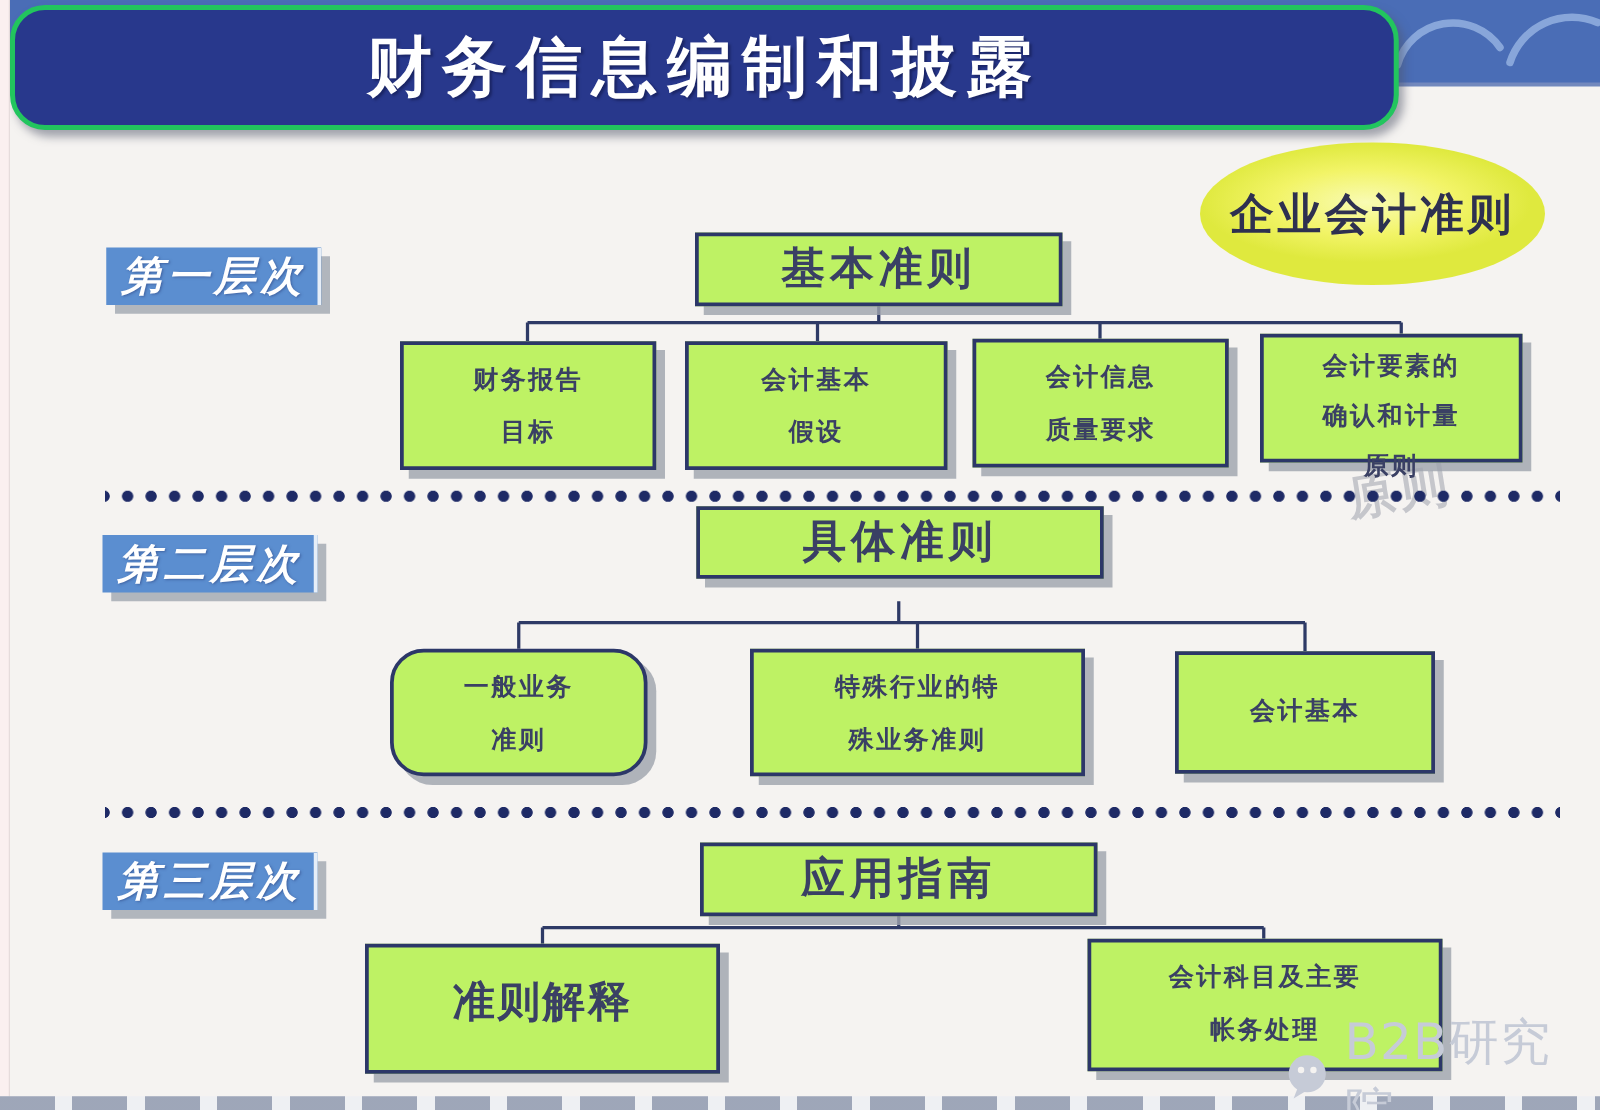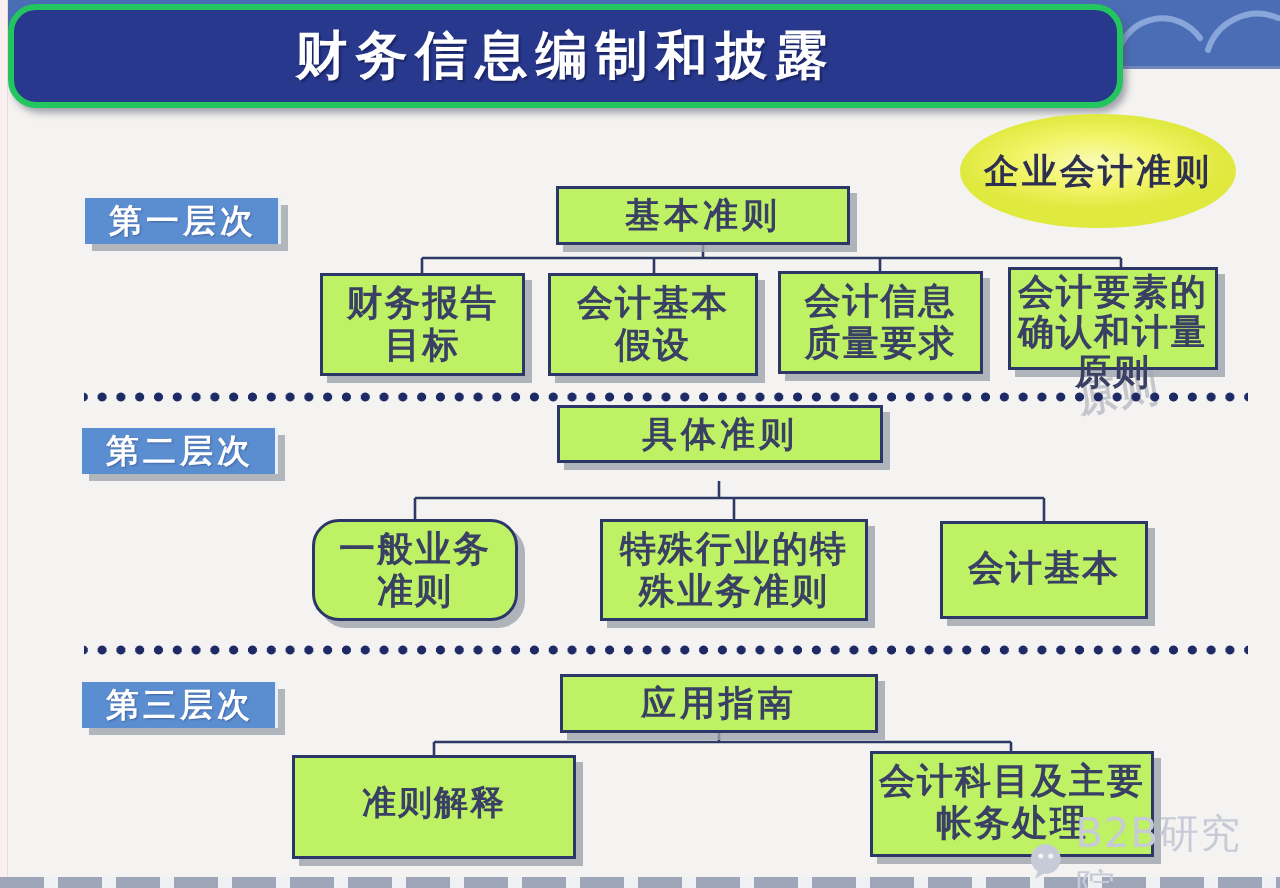--- a/index.html
+++ b/index.html
@@ -10,39 +10,39 @@
   html,body{margin:0;padding:0;}
   body{font-family:"DejaVu Sans","Liberation Sans",sans-serif;background:#ddd;}
   #stage{position:relative;width:1280px;height:888px;background:var(--bg);overflow:hidden;margin:0 auto;}
 
   .edge-strip{position:absolute;left:0;top:0;width:7px;height:888px;background:#fbf0f0;border-right:1px solid #e6dcdc;z-index:5;}
 
   .band{position:absolute;left:0;top:0;width:1280px;height:66px;background:var(--band);border-bottom:3px solid #7288bd;z-index:1;}
   .arcs{position:absolute;right:0;top:0;z-index:2;}
 
   .titlebar{position:absolute;left:8px;top:4px;width:1103px;height:92px;background:var(--navy);
-    border:6px solid #22c55e;border-radius:28px;z-index:3;
+    border:4px solid #22c55e;border-radius:28px;z-index:3;
     box-shadow:4px 5px 7px rgba(80,85,105,.5);
     display:flex;align-items:center;justify-content:center;}
   .titlebar span{color:#fff;font-weight:bold;font-size:52px;letter-spacing:8px;text-shadow:2px 2px 2px rgba(0,0,30,.35);}
 
   .ellipse{position:absolute;left:960px;top:114px;width:276px;height:114px;border-radius:50%;
     background:radial-gradient(closest-side at 48% 42%, #f9fbb4 0%, #f2f467 55%, #dfe93e 100%);
     display:flex;align-items:center;justify-content:center;z-index:4;filter:blur(.2px);}
   .ellipse span{color:#2e3050;font-weight:bold;font-size:35px;letter-spacing:3px;}
 
-  .lvl{position:absolute;width:196px;height:46px;background:var(--labelblue);
+  .lvl{position:absolute;width:172px;height:46px;background:var(--labelblue);
     box-shadow:7px 7px 0 rgba(165,170,180,.85), inset -3px 0 0 rgba(255,255,255,.85);
-    display:flex;align-items:center;justify-content:center;z-index:4;}
+    display:flex;align-items:center;justify-content:center;z-index:4;font-style:italic;}
   .lvl span{color:#fff;font-weight:bold;font-size:33px;letter-spacing:4px;text-shadow:1px 1px 2px rgba(40,60,120,.5);}
 
   .node{position:absolute;background:#bef264;border:3px solid var(--border);
     box-shadow:7px 7px 0 rgba(158,162,172,.8);
     display:flex;align-items:flex-start;justify-content:center;z-index:4;}
-  .node span{color:var(--text);font-weight:bold;white-space:pre-line;text-align:center;font-size:36px;line-height:42px;padding-top:6px;letter-spacing:2px;}
+  .node span{color:var(--text);font-weight:bold;white-space:pre-line;text-align:center;font-size:20px;line-height:42px;padding-top:6px;letter-spacing:2px;}
   .node.root span{font-size:35px;line-height:52px;padding-top:0;letter-spacing:4px;}
   .node.single span{line-height:88px;padding-top:0;}
 
   .dots{position:absolute;left:84px;width:1164px;height:12px;z-index:3;
     background-image:radial-gradient(circle, var(--dots) 0 4.2px, rgba(0,0,0,0) 4.8px);
     background-size:18.8px 12px;background-position:center;}
 
   .ghost{position:absolute;left:1078px;top:368px;color:rgba(125,130,148,.4);font-weight:bold;
     font-size:38px;letter-spacing:4px;transform:rotate(-9deg);z-index:2;}
 

